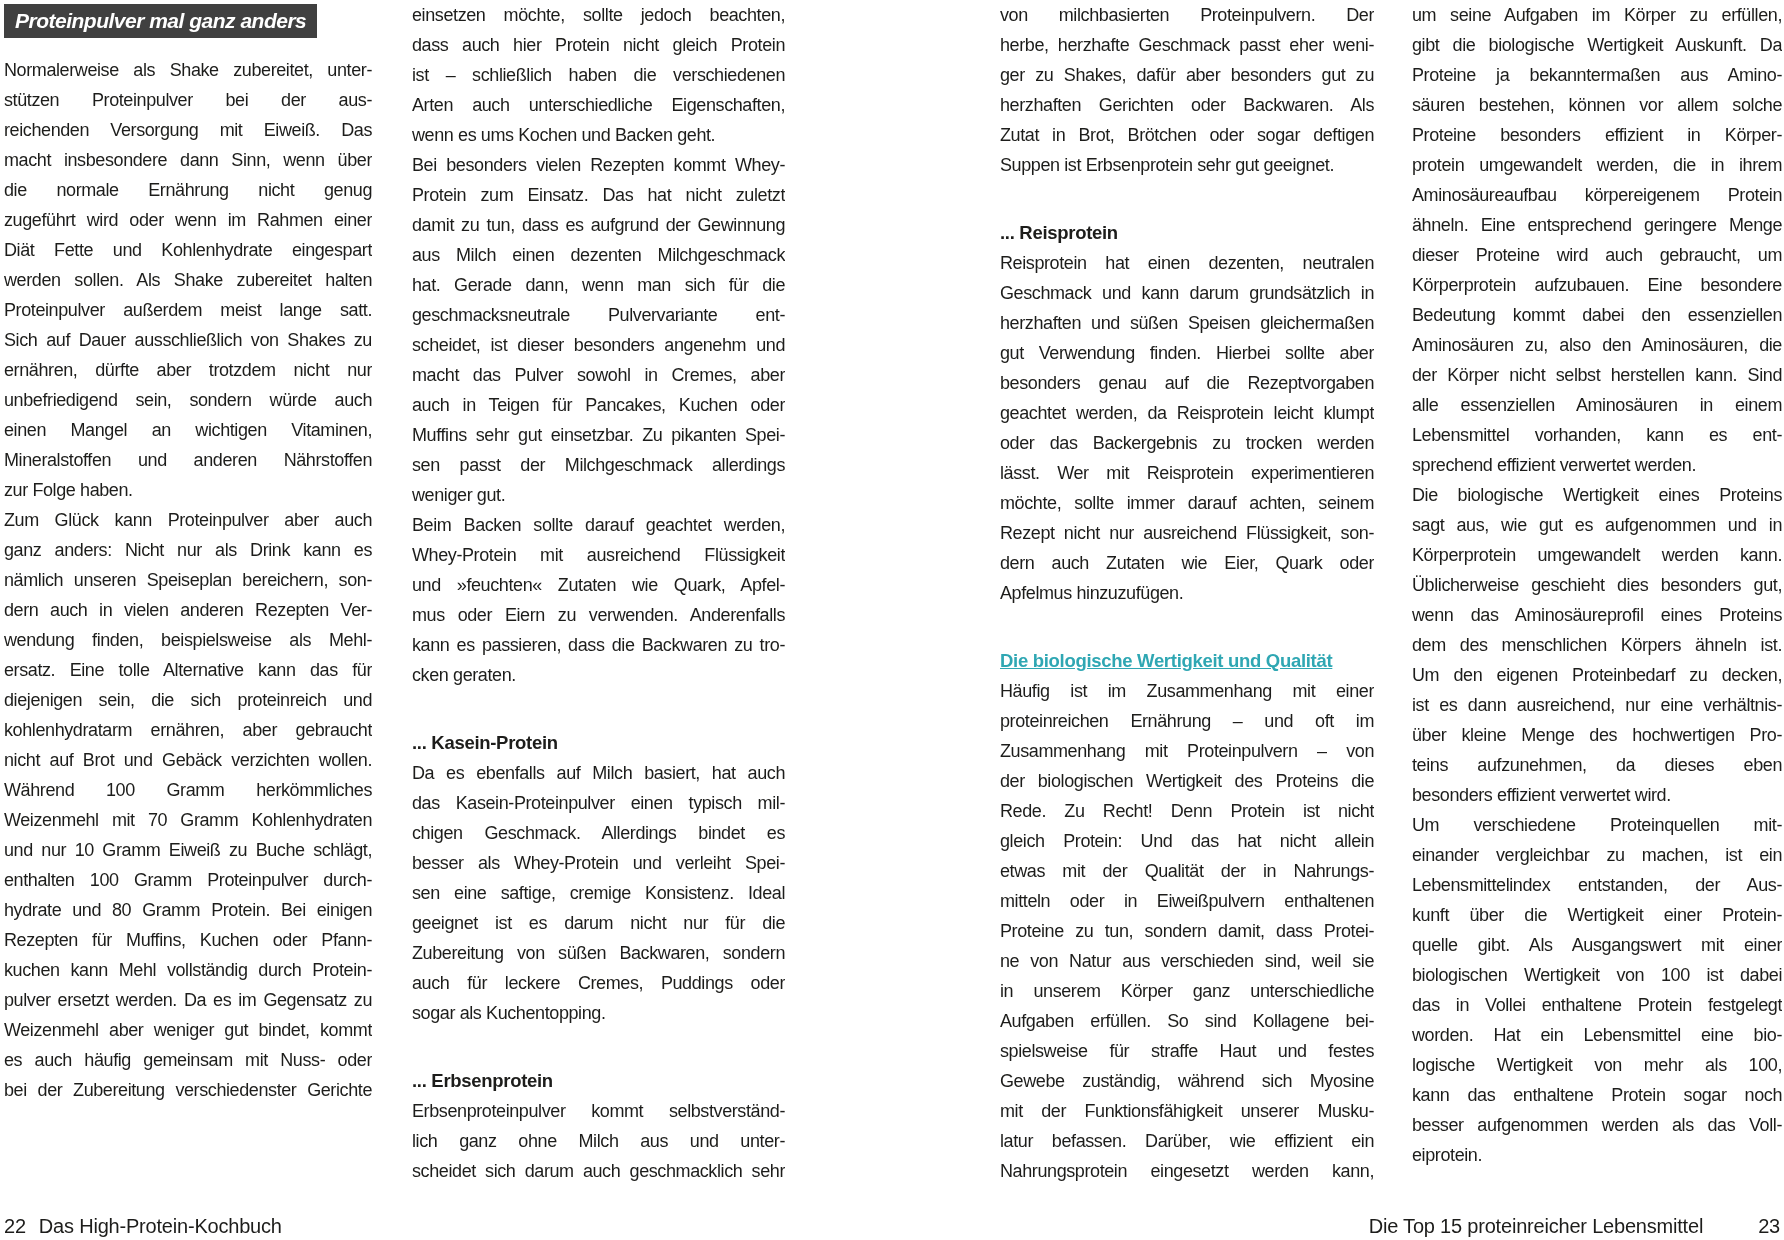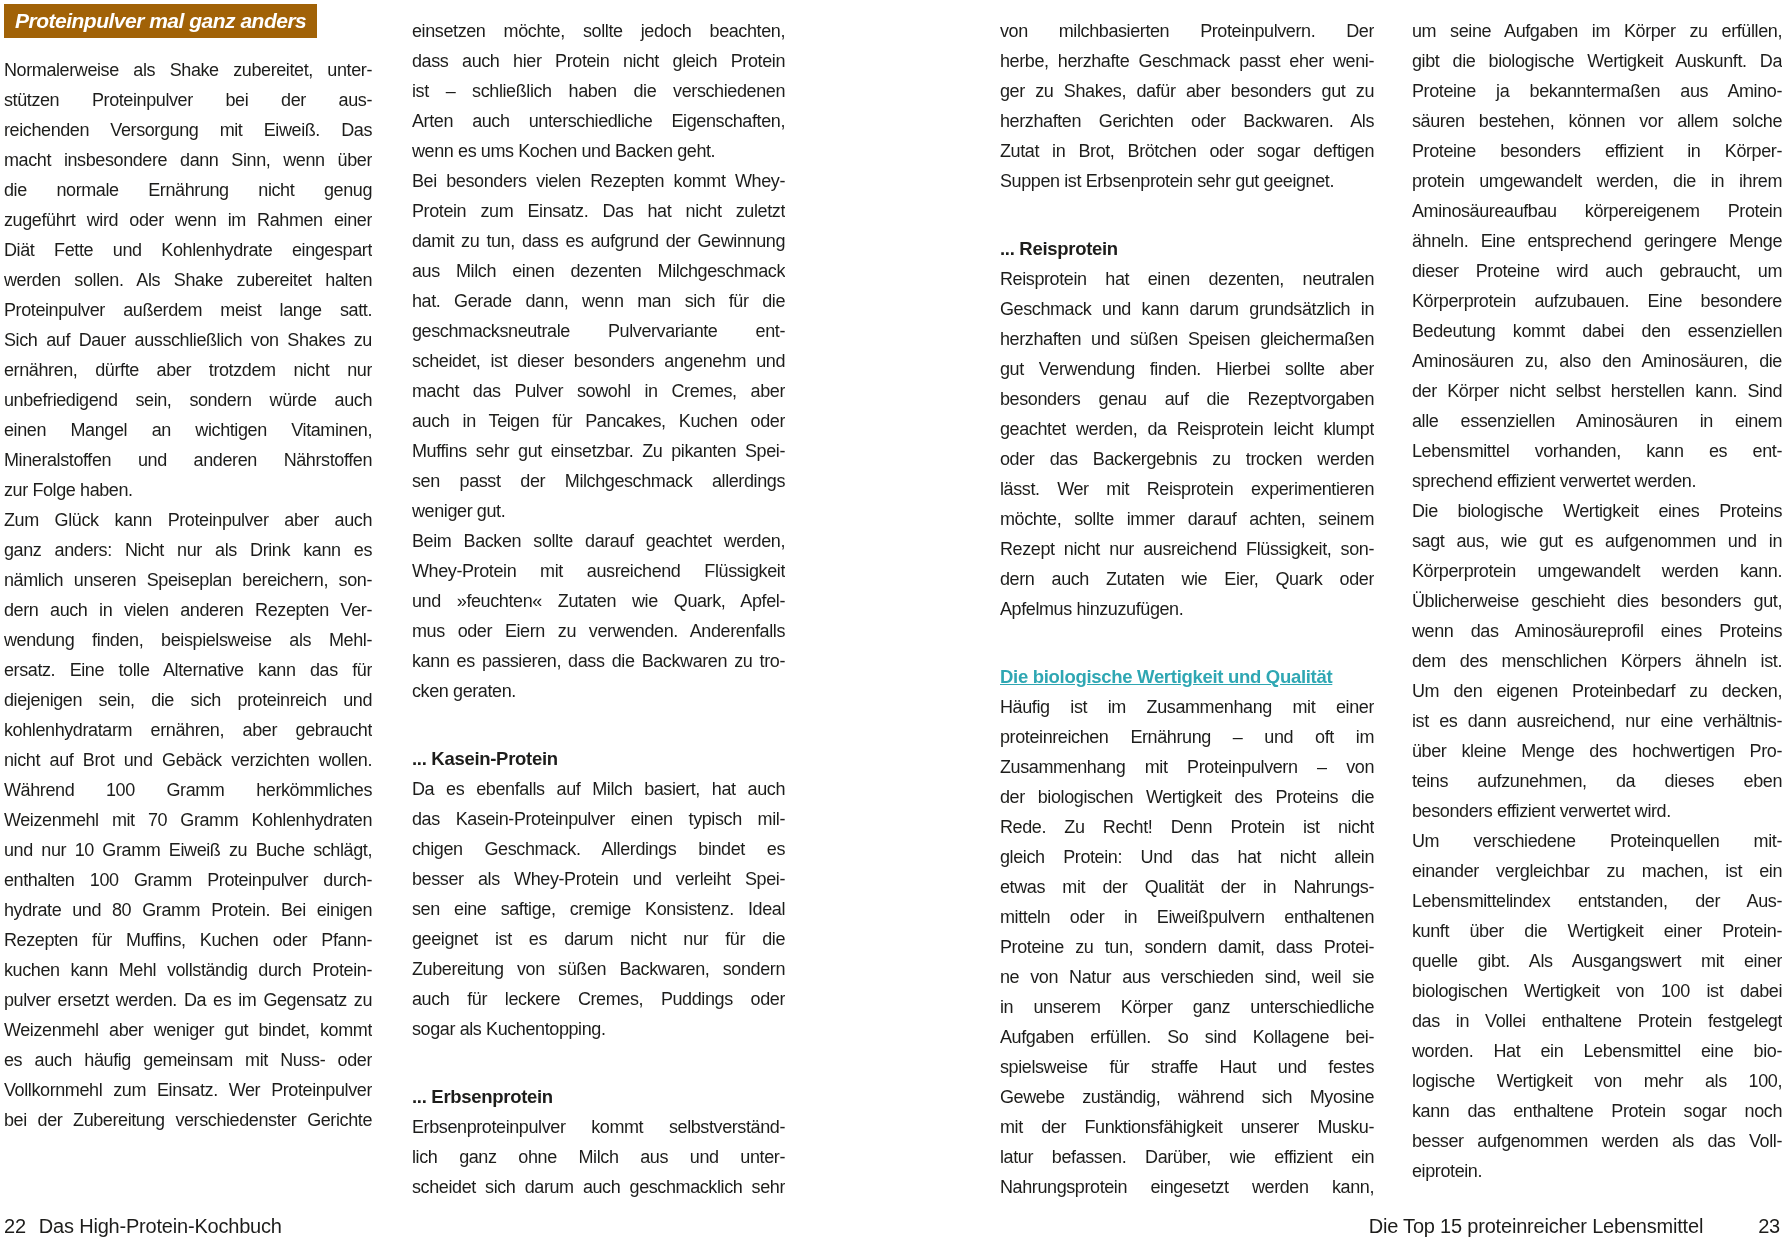--- a/index.html
+++ b/index.html
@@ -5,21 +5,21 @@
   html, body { margin: 0; padding: 0; background: #ffffff; }
   .page {
     position: relative;
     width: 1784px;
     height: 1240px;
     background: #ffffff;
     overflow: hidden;
     font-family: "Liberation Sans", sans-serif;
     color: #1d1d1b;
   }
-  .col { position: absolute; top: 16px; }
+  .col { position: absolute; top: 0; }
   .col-1 { left: 4px;    top: 4px; width: 368px; }
   .col-2 { left: 412px;  width: 373px; }
   .col-3 { left: 1000px; width: 374px; }
   .col-4 { left: 1412px; width: 370px; }
 
   .titlebar {
     display: block;
     width: fit-content;
     background: #71c1c8;
     color: #ffffff;
@@ -69,21 +69,21 @@
   }
   .footer-left  { left: 4px;  gap: 13px; }
   .footer-right { right: 4px; gap: 55px; }
 </style>
 </head>
 <body>
 
 <div class="page" style="color: rgb(29, 29, 27); background: rgb(255, 255, 255);">
 
   <div class="col col-1">
-    <div class="titlebar" style="background: #a16207; color: rgb(255, 255, 255);">Proteinpulver mal ganz anders</div>
+    <div class="titlebar" style="background: #404040; color: rgb(255, 255, 255);">Proteinpulver mal ganz anders</div>
   <div class="para">
         <div class="line">Normalerweise als Shake zubereitet, unter-</div>
         <div class="line">stützen Proteinpulver bei der aus-</div>
         <div class="line">reichenden Versorgung mit Eiweiß. Das</div>
         <div class="line">macht insbesondere dann Sinn, wenn über</div>
         <div class="line">die normale Ernährung nicht genug</div>
         <div class="line">zugeführt wird oder wenn im Rahmen einer</div>
         <div class="line">Diät Fette und Kohlenhydrate eingespart</div>
         <div class="line">werden sollen. Als Shake zubereitet halten</div>
         <div class="line">Proteinpulver außerdem meist lange satt.</div>
@@ -107,21 +107,20 @@
         <div class="line">Während 100 Gramm herkömmliches</div>
         <div class="line">Weizenmehl mit 70 Gramm Kohlenhydraten</div>
         <div class="line">und nur 10 Gramm Eiweiß zu Buche schlägt,</div>
         <div class="line">enthalten 100 Gramm Proteinpulver durch-</div>
         <div class="line">hydrate und 80 Gramm Protein. Bei einigen</div>
         <div class="line">Rezepten für Muffins, Kuchen oder Pfann-</div>
         <div class="line">kuchen kann Mehl vollständig durch Protein-</div>
         <div class="line">pulver ersetzt werden. Da es im Gegensatz zu</div>
         <div class="line">Weizenmehl aber weniger gut bindet, kommt</div>
         <div class="line">es auch häufig gemeinsam mit Nuss- oder</div>
-        <div class="line">Vollkornmehl zum Einsatz. Wer Proteinpulver</div>
         <div class="line">bei der Zubereitung verschiedenster Gerichte</div>
       </div>
     </div>
 
   <div class="col col-2">
       <div class="para">
         <div class="line">einsetzen möchte, sollte jedoch beachten,</div>
         <div class="line">dass auch hier Protein nicht gleich Protein</div>
         <div class="line">ist – schließlich haben die verschiedenen</div>
         <div class="line">Arten auch unterschiedliche Eigenschaften,</div>

